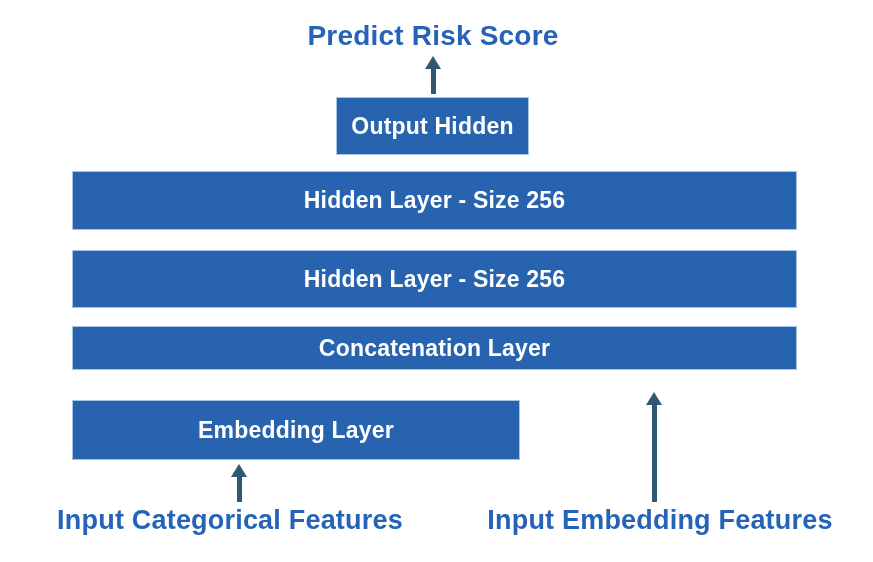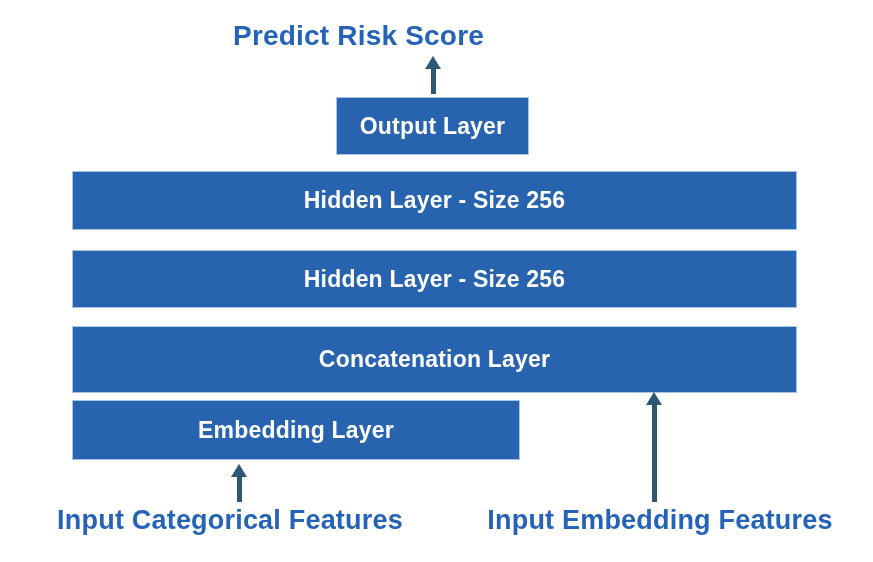--- a/index.html
+++ b/index.html
@@ -13,21 +13,21 @@
     width: 873px;
     height: 562px;
     background: #ffffff;
     overflow: hidden;
   }
   .title {
     position: absolute;
     left: 233px;
     top: 20px;
     width: 400px;
-    text-align: left;
+    text-align: center;
     font-size: 28px;
     font-weight: bold;
     color: var(--label-text, #2563B9);
     letter-spacing: 0.2px;
   }
   .box {
     position: absolute;
     background: var(--box-fill, #2763AE);
     border: 1px solid var(--box-border, #A9C4E4);
     box-sizing: border-box;
@@ -35,21 +35,21 @@
     align-items: center;
     justify-content: center;
     color: var(--box-text, #FFFFFF);
     font-weight: bold;
     font-size: 23px;
     letter-spacing: 0.2px;
   }
   .box-output  { left: 336px; top: 97px;  width: 193px; height: 58px; }
   .box-hidden1 { left: 72px;  top: 171px; width: 725px; height: 59px; }
   .box-hidden2 { left: 72px;  top: 250px; width: 725px; height: 58px; }
-  .box-concat  { left: 72px;  top: 326px; width: 725px; height: 67px; }
+  .box-concat  { left: 72px;  top: 326px; width: 725px; height: 44px; }
   .box-embed   { left: 72px;  top: 400px; width: 448px; height: 60px; }
   .arrow {
     position: absolute;
     display: flex;
     flex-direction: column;
     align-items: center;
   }
   .arrow .head {
     width: 0;
     height: 0;
@@ -83,21 +83,21 @@
 <div class="canvas">
 
   <div class="title">Predict Risk Score</div>
 
   <div class="arrow arrow-output">
     <div class="head"></div>
     <div class="stem"></div>
   </div>
 
   <div class="box box-output">
-    <span>Output Layer</span>
+    <span>Output Hidden</span>
   </div>
 
   <div class="box box-hidden1">
     <span>Hidden Layer - Size 256</span>
   </div>
 
   <div class="box box-hidden2">
     <span>Hidden Layer - Size 256</span>
   </div>
 

